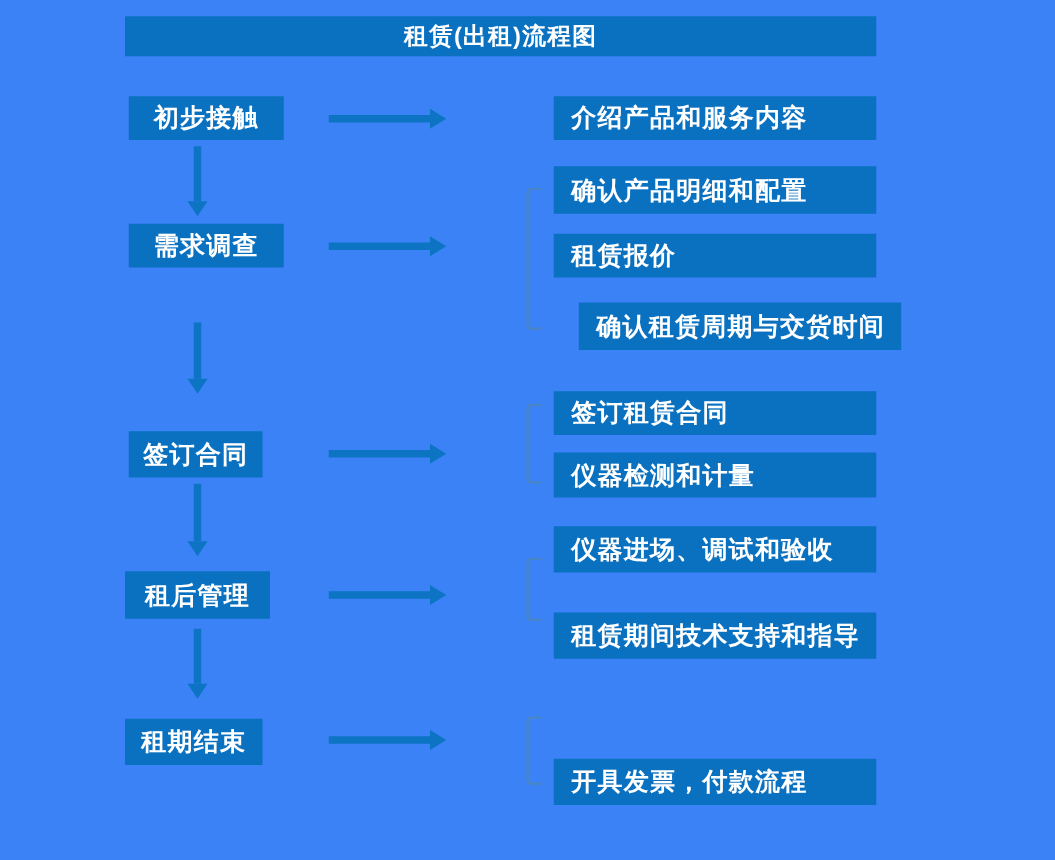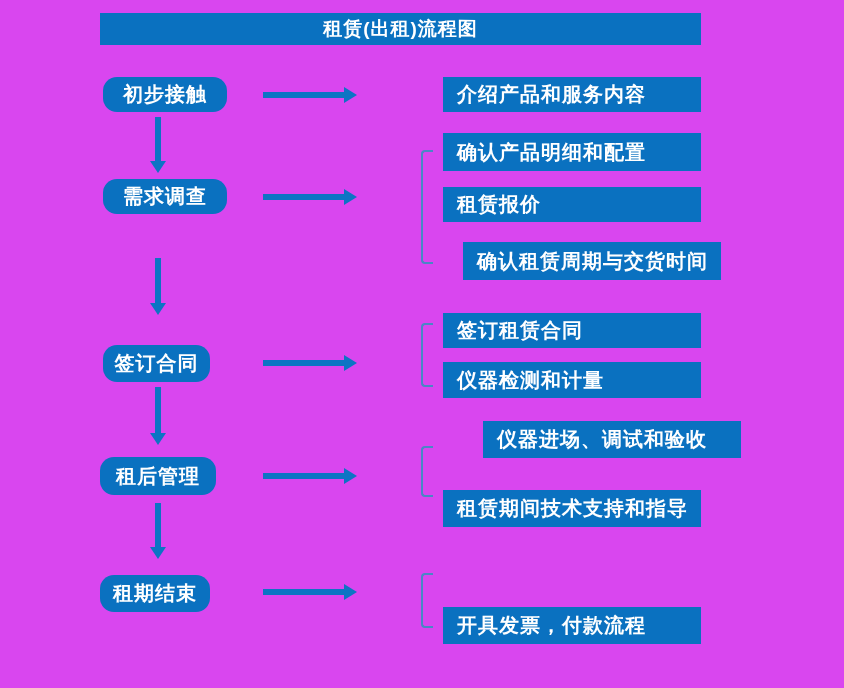--- a/index.html
+++ b/index.html
@@ -5,21 +5,21 @@
   html, body {
     margin: 0;
     padding: 0;
     background: #ffffff;
     font-family: "Liberation Sans", sans-serif;
   }
   .canvas {
     position: relative;
     width: 844px;
     height: 688px;
-    background: #d946ef;
+    background: #3b82f6;
     overflow: hidden;
   }
   .bluebox {
     position: absolute;
     background: var(--color-box, #0a71c0);
     color: var(--color-text_on_box, #ffffff);
     font-weight: bold;
     box-sizing: border-box;
     display: flex;
     align-items: center;
@@ -27,21 +27,20 @@
   .titlebar {
     left: 100px; top: 13px; width: 601px; height: 32px;
     justify-content: center;
     font-size: 19px;
     letter-spacing: 1px;
   }
   .step {
     justify-content: center;
     font-size: 20px;
     letter-spacing: 1px;
-    border-radius: 14px;
   }
   .detail {
     left: 443px; width: 258px;
     padding-left: 14px;
     font-size: 20px;
     letter-spacing: 1px;
   }
   
   .harrow { position: absolute; width: 94px; height: 16px; }
   .harrow .shaft {
@@ -136,18 +135,18 @@
 
   <div class="bluebox detail" style="top:77px; height:35px;">介绍产品和服务内容</div>
 
   <div class="bluebox detail" style="top:133px; height:38px;">确认产品明细和配置</div>
   <div class="bluebox detail" style="top:187px; height:35px;">租赁报价</div>
   <div class="bluebox detail" style="top:242px; height:38px;margin-left:20px;">确认租赁周期与交货时间</div>
 
   <div class="bluebox detail" style="top:313px; height:35px;">签订租赁合同</div>
   <div class="bluebox detail" style="top:362px; height:36px;">仪器检测和计量</div>
 
-  <div class="bluebox detail" style="top:421px; height:37px;margin-left:40px;">仪器进场、调试和验收</div>
+  <div class="bluebox detail" style="top:421px; height:37px;">仪器进场、调试和验收</div>
   <div class="bluebox detail" style="top:490px; height:37px;">租赁期间技术支持和指导</div>
 
   <div class="bluebox detail" style="top:607px; height:37px;font-family:Liberation Mono, monospace;">开具发票，付款流程</div>
 
 </div>
 
 </body></html>

